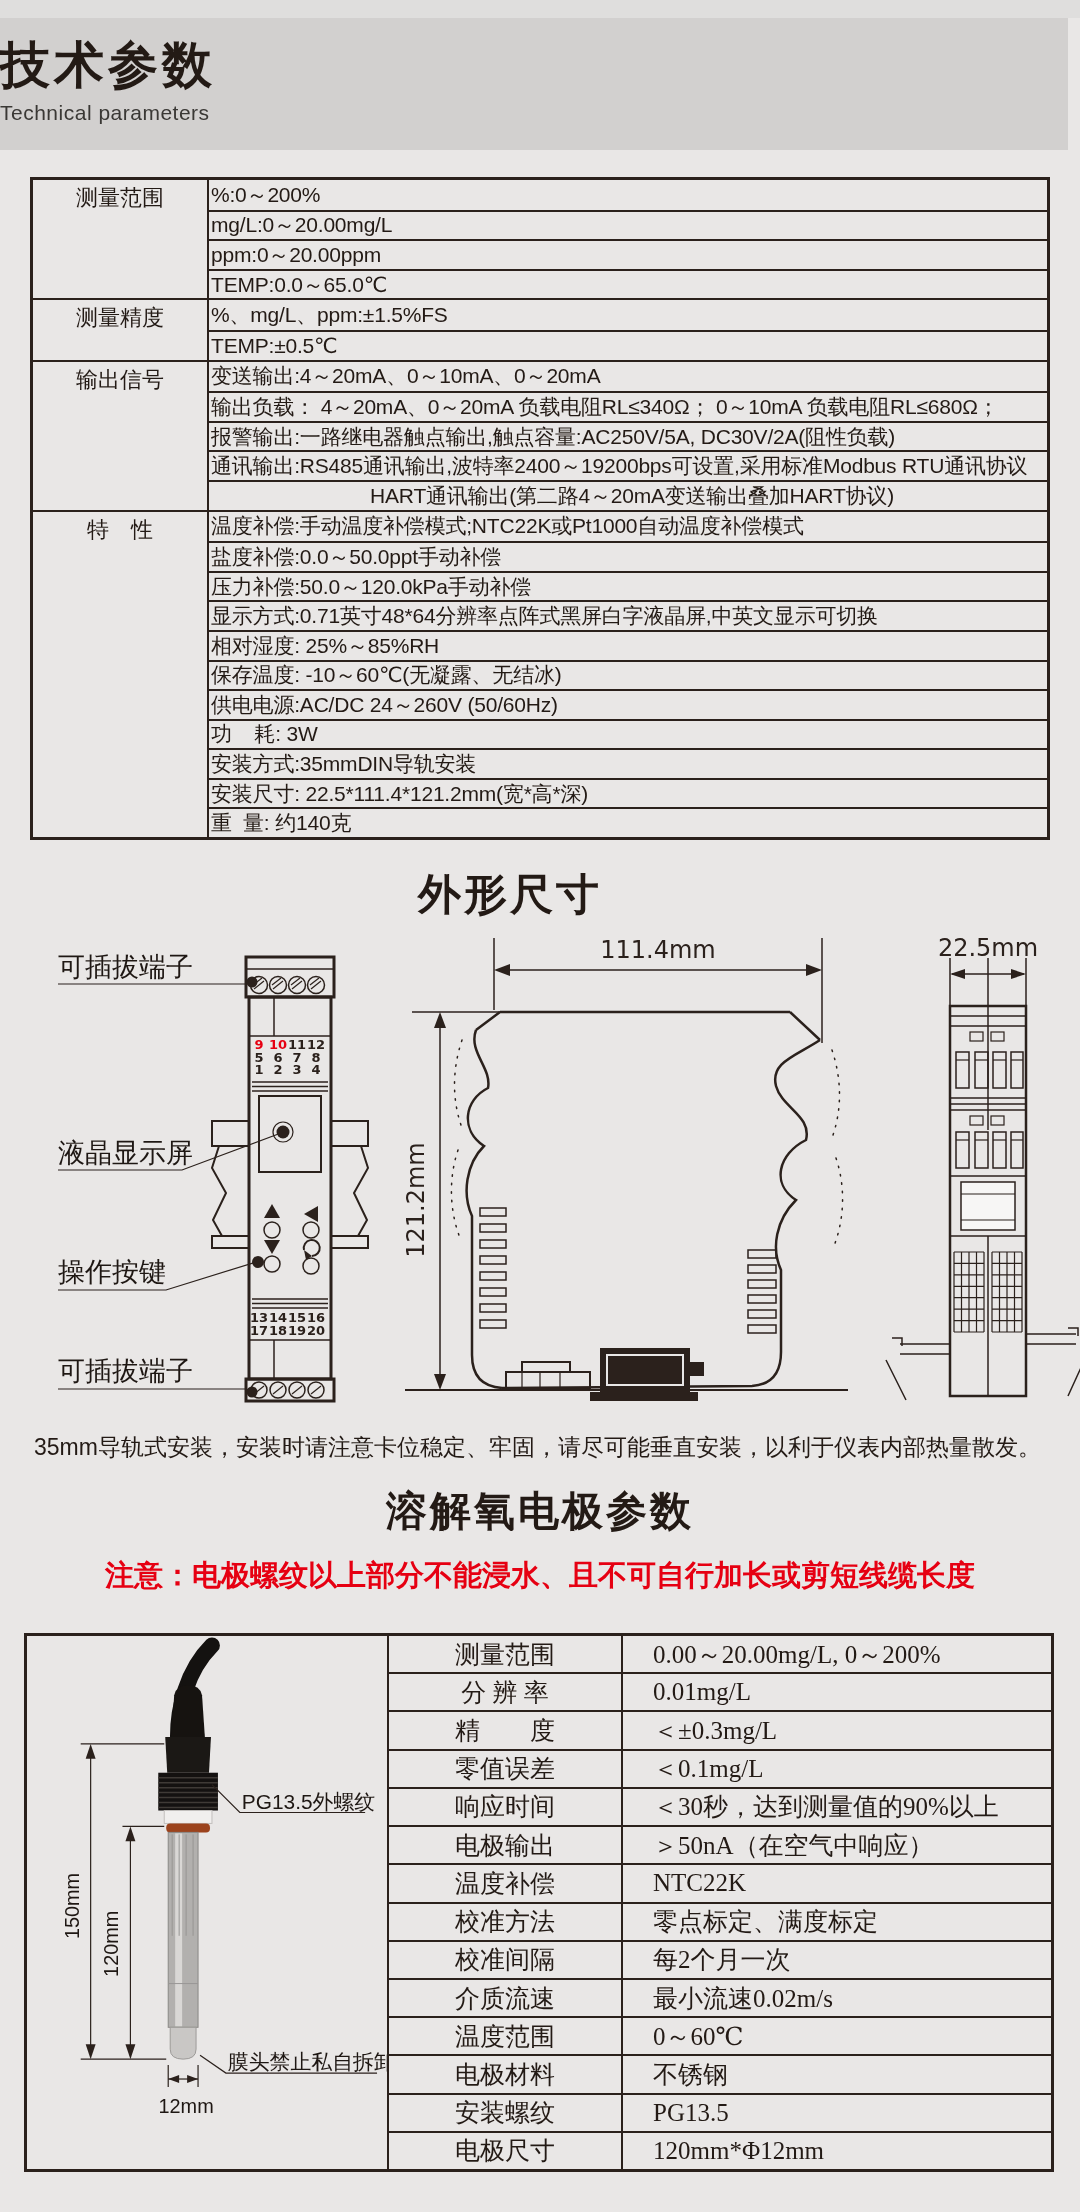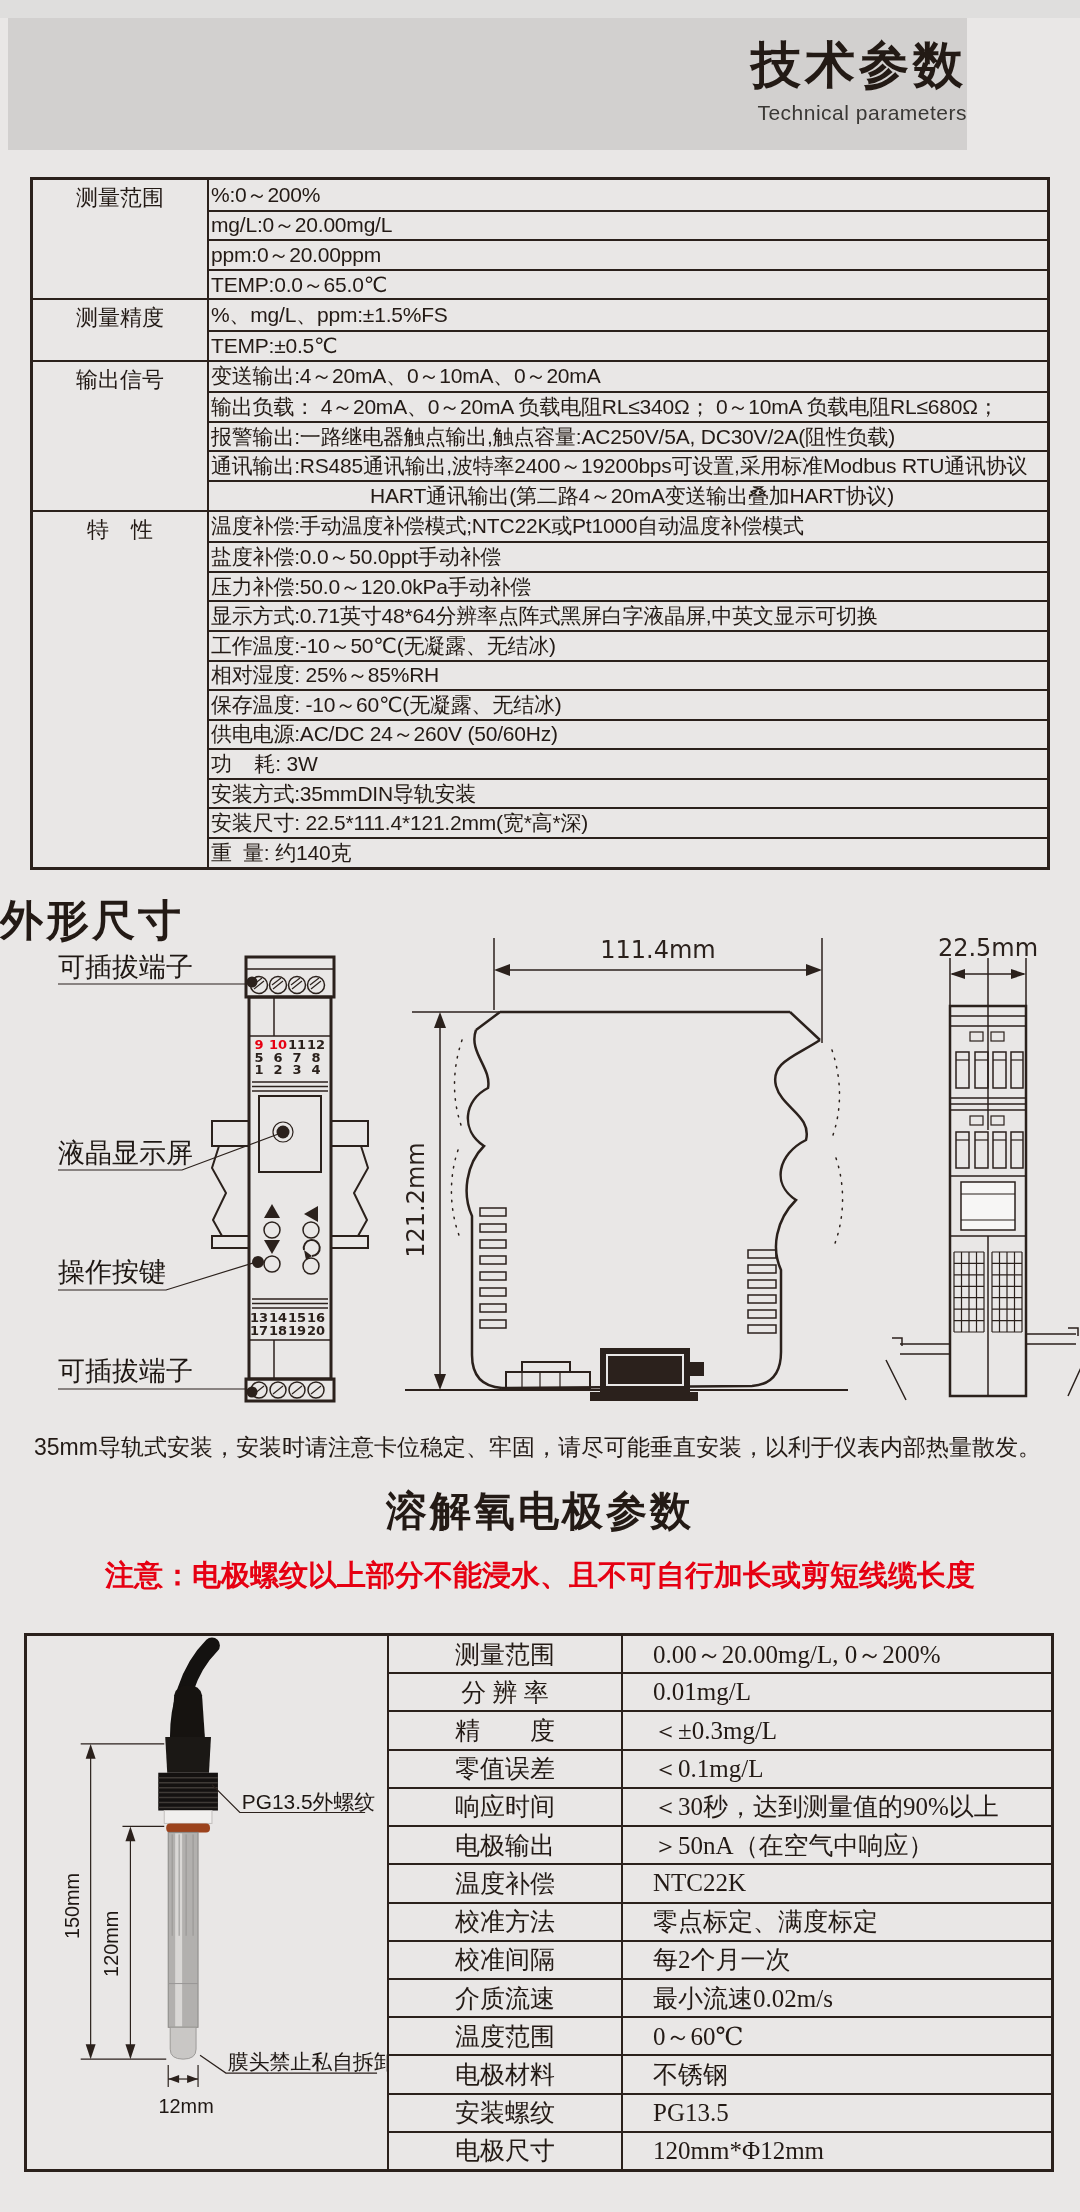--- a/index.html
+++ b/index.html
@@ -1,34 +1,34 @@
 <!DOCTYPE html>
 <html><head>
 <meta charset="utf-8">
 <style>
   :root{ --ink:#231a15; --ln:#2b211c; --red:#e60012; }
   html,body{margin:0;padding:0;}
   body{width:1080px;background:#e9e7e6;font-family:"Liberation Sans","DejaVu Sans",sans-serif;color:var(--ink);}
   .page{position:relative;width:1080px;height:2212px;overflow:hidden;background:#e9e7e6;}
   .strip{position:absolute;left:0;top:0;width:1080px;height:18px;background:#dfdedd;}
-  .band{position:absolute;left:0;top:18px;width:959px;height:132px;background:#d2d0cf;text-align:right;margin-left:8px;}
+  .band{position:absolute;left:0;top:18px;width:1068px;height:132px;background:#d2d0cf;text-align:left;}
   .t1{font-size:50px;font-weight:bold;letter-spacing:4px;margin-top:14px;}
   .t2{font-size:21px;color:#3a3835;margin-top:2px;letter-spacing:0.5px;}
 
   
   #spec-table{position:absolute;left:30px;top:177px;width:1020px;border:3px solid var(--ln);box-sizing:border-box;background:transparent;}
   .sg{display:flex;}
   .sg.sep{border-top:2px solid var(--ln);}
   .sgl{width:176px;flex:none;border-right:2px solid var(--ln);font-size:22px;text-align:center;padding-top:3px;white-space:pre;box-sizing:border-box;}
   .sgr{flex:1;display:flex;flex-direction:column;min-width:0;}
   .sr{height:29.6px;display:flex;align-items:center;padding-left:2px;font-size:21px;letter-spacing:-0.2px;white-space:pre;box-sizing:border-box;}
   .sr.sep{border-top:2px solid var(--ln);}
   .sr.ctr{justify-content:center;padding-left:8px;}
 
-  #outline-title{position:absolute;left:0;top:892px;width:1020px;font-size:43px;font-weight:bold;letter-spacing:3px;}
+  #outline-title{position:absolute;left:0;top:866px;width:1020px;text-align:center;font-size:43px;font-weight:bold;letter-spacing:3px;}
   #outline-svg{position:absolute;left:0;top:935px;width:1080px;height:472px;}
 
   #rail-note{position:absolute;left:34px;top:1432px;width:1046px;font-size:23px;white-space:nowrap;}
 
   #electrode-title{position:absolute;left:0;top:1484px;width:1080px;text-align:center;font-size:41px;font-weight:bold;letter-spacing:3px;}
   #electrode-warning{position:absolute;left:0;top:1556px;width:1080px;text-align:center;font-size:29px;font-weight:bold;color:var(--red);}
 
   #electrode-box{position:absolute;left:24px;top:1633px;width:1030px;height:539px;border:3px solid var(--ln);box-sizing:border-box;display:flex;font-family:"Liberation Serif","DejaVu Serif",serif;}
   .photo-cell{width:362px;flex:none;border-right:2px solid var(--ln);position:relative;box-sizing:border-box;}
   .photo-cell svg{position:absolute;left:0;top:0;width:100%;height:100%;}
@@ -90,21 +90,20 @@
           <div class="sr sep ctr">HART通讯输出(第二路4～20mA变送输出叠加HART协议)</div>
         </div>
       </div>
       <div class="sg sep">
         <div class="sgl">特　性</div>
         <div class="sgr">
           <div class="sr">温度补偿:手动温度补偿模式;NTC22K或Pt1000自动温度补偿模式</div>
           <div class="sr sep">盐度补偿:0.0～50.0ppt手动补偿</div>
           <div class="sr sep">压力补偿:50.0～120.0kPa手动补偿</div>
           <div class="sr sep">显示方式:0.71英寸48*64分辨率点阵式黑屏白字液晶屏,中英文显示可切换</div>
-          <div class="sr sep">工作温度:-10～50℃(无凝露、无结冰)</div>
           <div class="sr sep">相对湿度: 25%～85%RH</div>
           <div class="sr sep">保存温度: -10～60℃(无凝露、无结冰)</div>
           <div class="sr sep">供电电源:AC/DC 24～260V (50/60Hz)</div>
           <div class="sr sep">功    耗: 3W</div>
           <div class="sr sep">安装方式:35mmDIN导轨安装</div>
           <div class="sr sep">安装尺寸: 22.5*111.4*121.2mm(宽*高*深)</div>
           <div class="sr sep">重  量: 约140克</div>
         </div>
       </div>
     </div>

